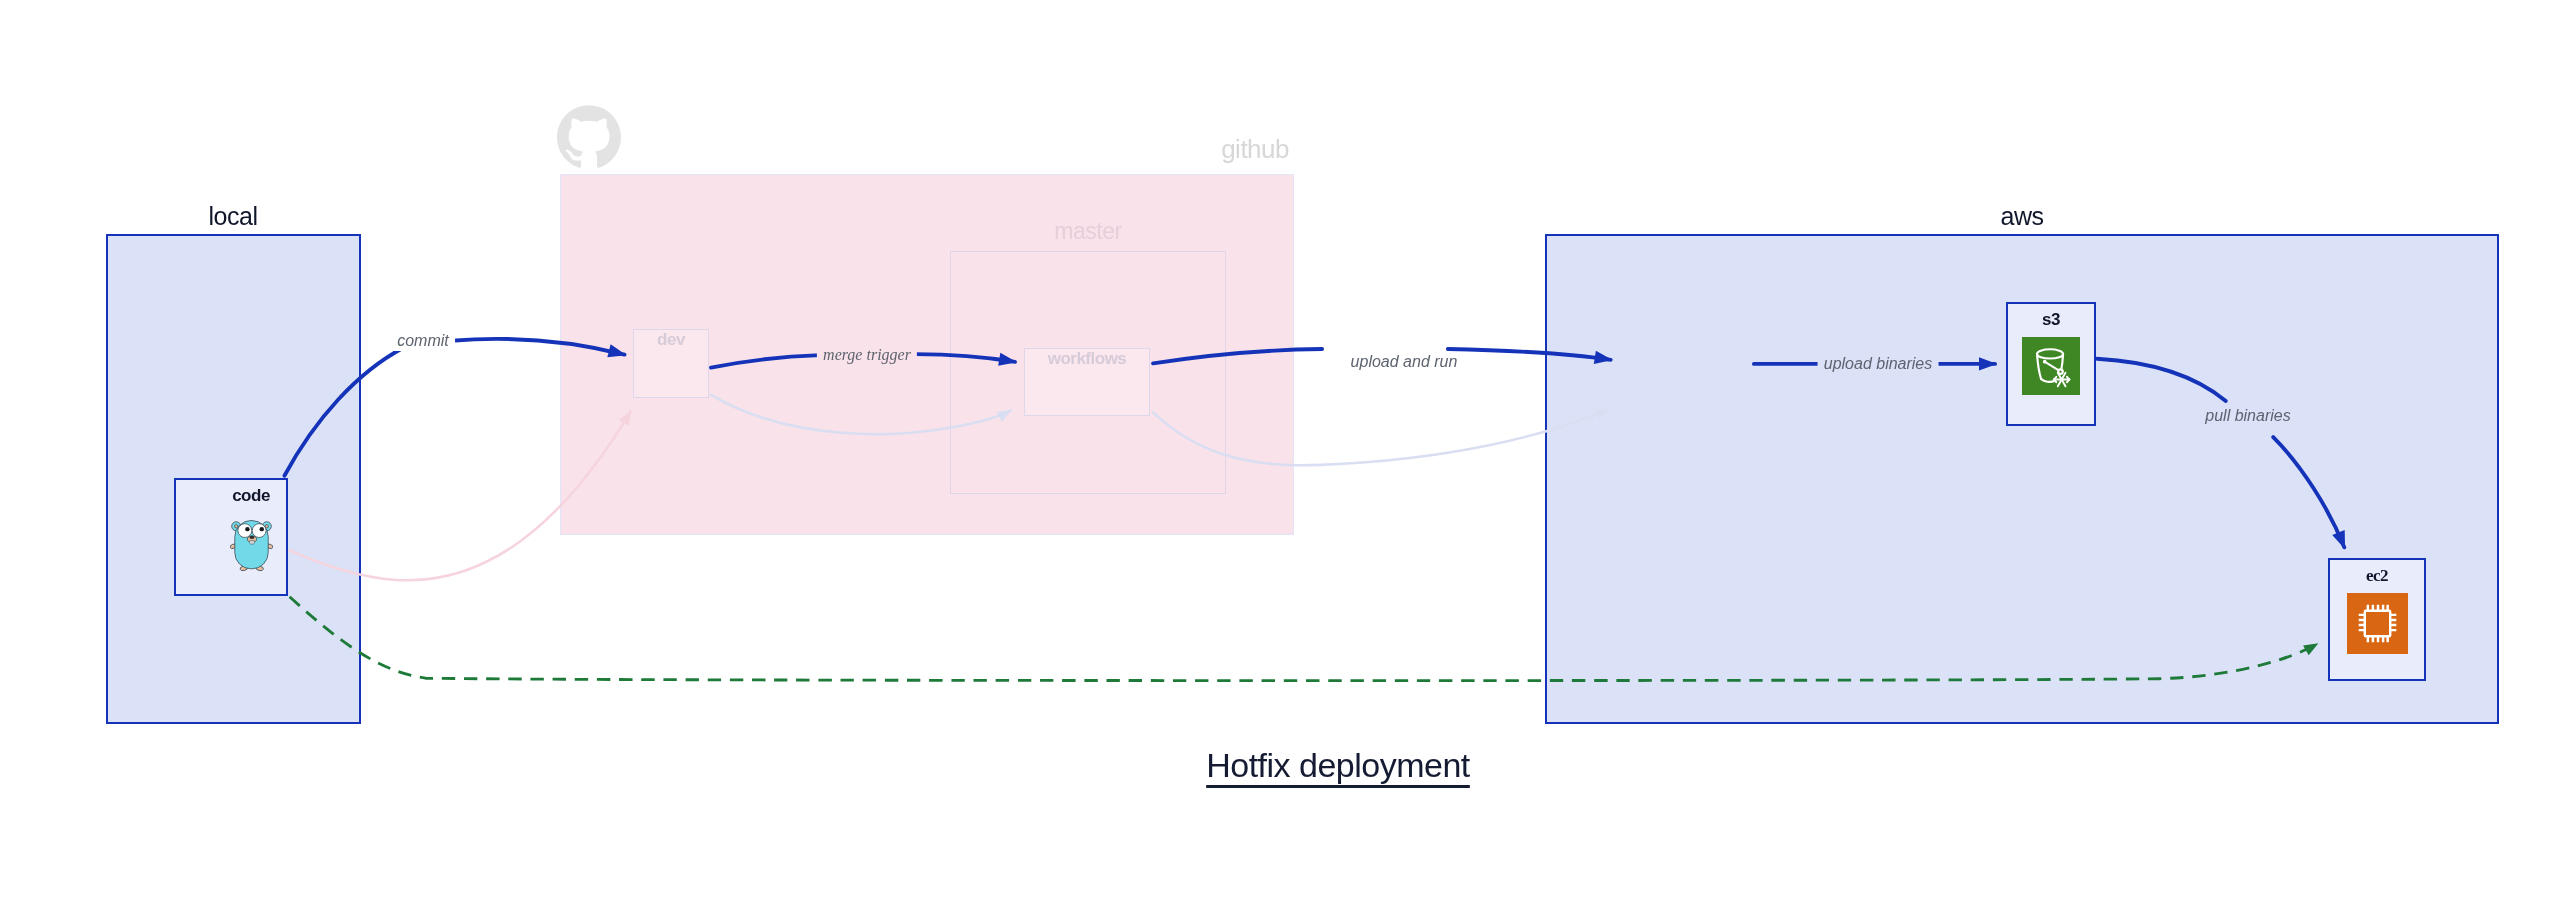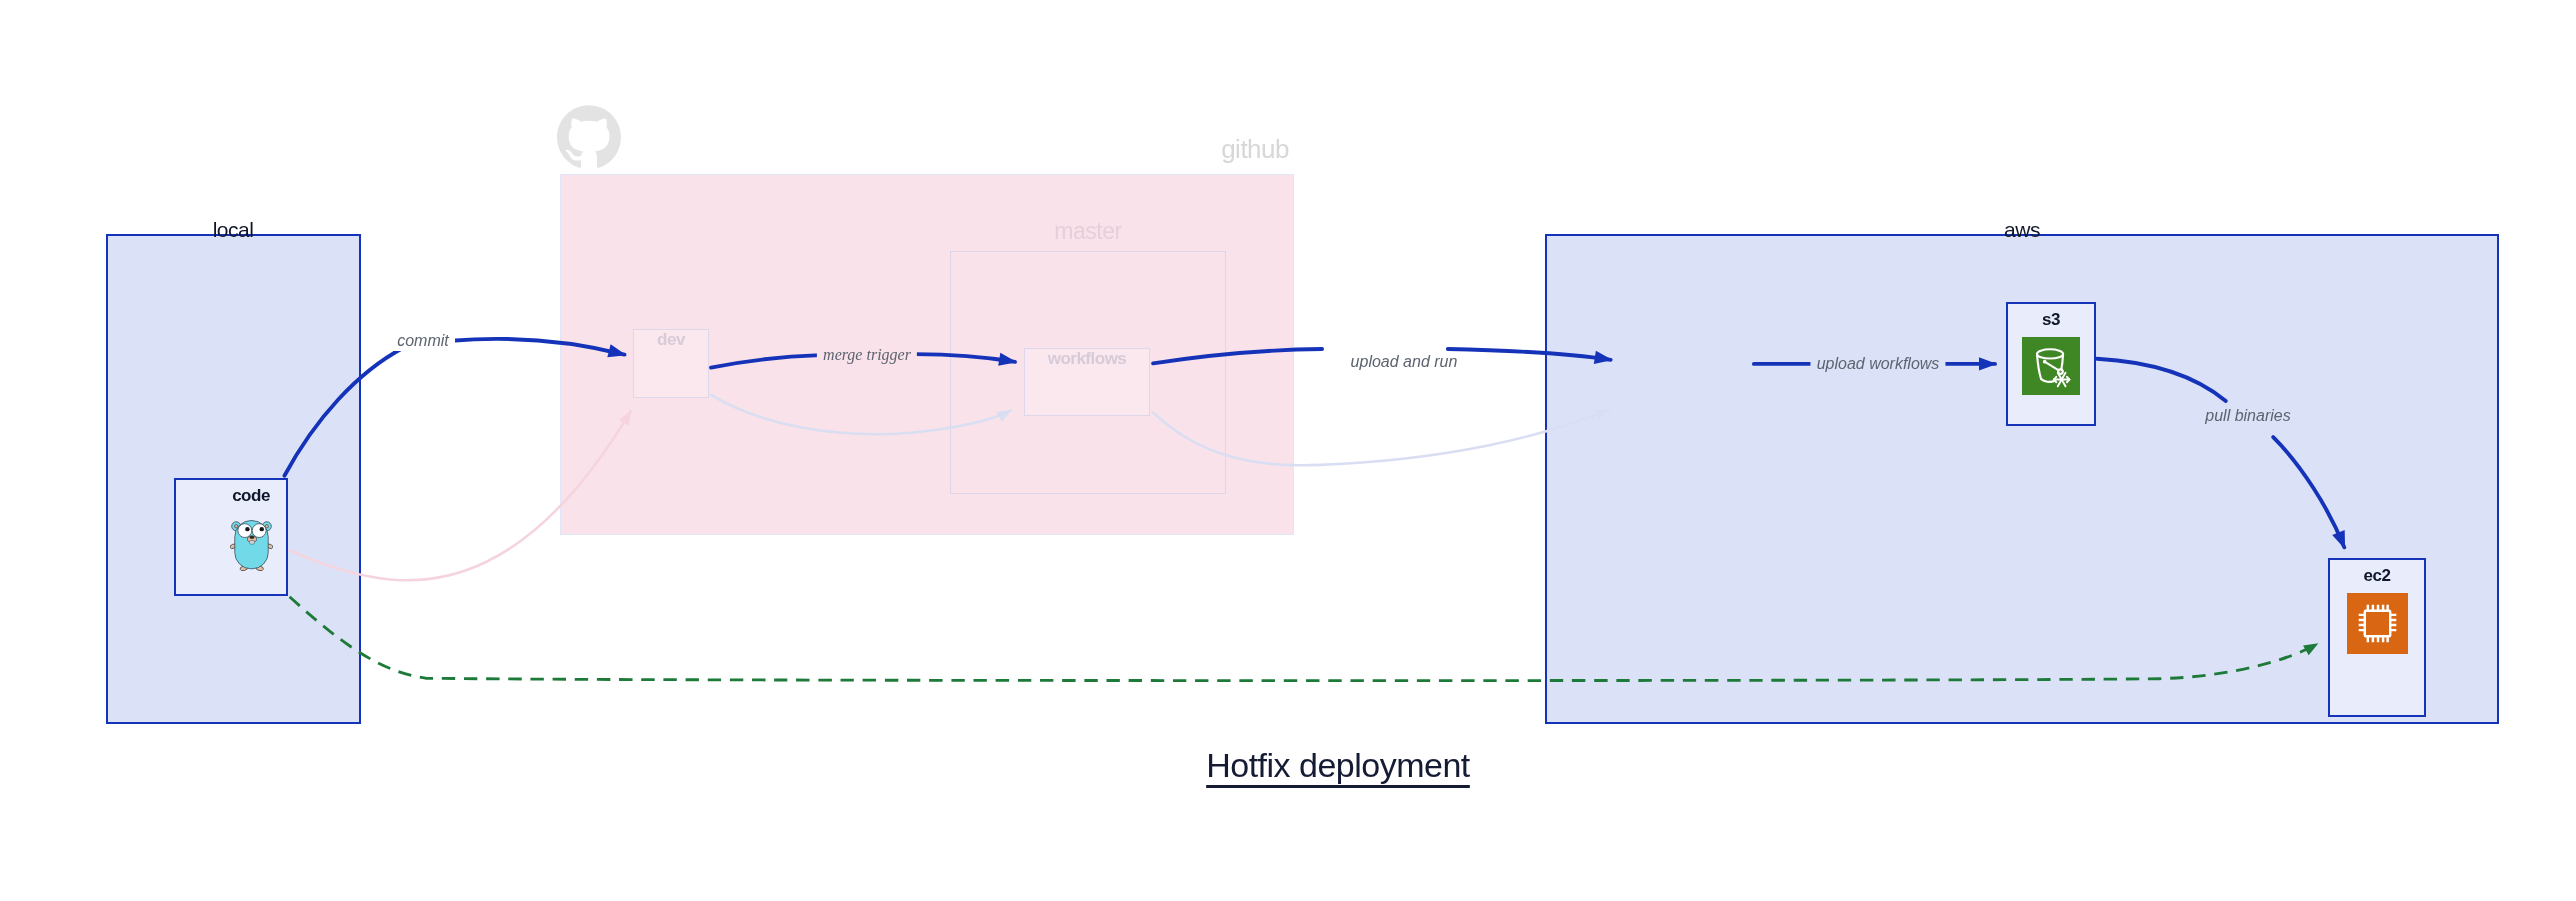--- a/index.html
+++ b/index.html
@@ -12,21 +12,21 @@
   .group.blue{background:var(--c-blue-box-fill);border:2.6px solid var(--c-blue);}
   .group.pink{background:var(--c-pink-fill);border:1.5px solid var(--c-github-box-border);}
   .group.master{background:transparent;border:1.5px solid var(--c-master-border);}
   #local-box{left:106px;top:234px;width:255px;height:490px;}
   #aws-box{left:1545px;top:234px;width:954px;height:490px;}
   #github-box{left:560px;top:174px;width:734px;height:361px;}
   #master-box{left:950px;top:251px;width:276px;height:243px;}
 
   .group-label{
     position:absolute;transform:translateX(-50%);white-space:nowrap;
-    font-size:21px;letter-spacing:-0.5px;color:var(--c-dark-text);margin-top:16px;
+    font-size:25px;letter-spacing:-0.5px;color:var(--c-dark-text);
   }
   #local-label{left:233px;top:202px;}
   #aws-label{left:2022px;top:202px;}
   #github-label{
     position:absolute;left:1289px;top:134px;transform:translateX(-100%);
     font-size:26px;letter-spacing:-0.5px;color:var(--c-faded-text-gray);white-space:nowrap;
   }
   #master-label{
     position:absolute;left:1088px;top:218px;transform:translateX(-50%);
     font-size:23px;letter-spacing:-0.5px;color:var(--c-faded-text-pink);white-space:nowrap;
@@ -44,21 +44,21 @@
     color:var(--c-dark-text);margin-top:6.2px;
   }
   .faded-node .node-label{margin-top:0;color:var(--c-faded-node-text);}
   .node-icon{display:block;margin:7.2px auto 0 auto;}
 
   #node-code{left:174px;top:478px;width:114px;height:118px;padding-left:40px;}
   #node-dev{left:633px;top:329px;width:76px;height:69px;}
   #node-workflows{left:1024px;top:348px;width:126px;height:68px;}
   #node-builders{left:1619px;top:301px;width:132px;height:122px;}
   #node-s3{left:2006px;top:302px;width:90px;height:124px;}
-  #node-ec2{left:2328px;top:558px;width:98px;height:159px;}
+  #node-ec2{left:2328px;top:558px;width:98px;height:123px;font-family:Liberation Serif, serif;}
 
   
   #edges{position:absolute;left:0;top:0;z-index:2;}
   .edge-blue{stroke:var(--c-blue);stroke-width:7.5;fill:none;stroke-linecap:round;}
   .edge-green{stroke:var(--c-green);stroke-width:5.5;fill:none;stroke-linecap:butt;
               stroke-dasharray:26 17;}
   .edge-fpink{stroke:var(--c-faint-pink);stroke-width:5;fill:none;stroke-linecap:round;}
   .edge-flav{stroke:var(--c-faint-lavender);stroke-width:5;fill:none;stroke-linecap:round;}
   .fill-blue{fill:var(--c-blue);}
   .fill-green{fill:var(--c-green);}
@@ -139,21 +139,21 @@
 
     <path class="edge-blue" d="M 4070 696 C 4180 702 4262 730 4320 778"></path>
     <path class="edge-blue" d="M 4412 848 C 4466 902 4520 986 4550 1062" marker-end="url(#ah-blue)"></path>
 
     <path class="edge-green" d="M 562 1158 C 662 1248 734 1302 826 1316 C 1300 1322 3750 1322 4190 1317 C 4330 1313 4440 1282 4498 1249" marker-end="url(#ah-green)"></path>
   </svg>
 
   <div class="edge-label bg-white" id="label-commit">commit</div>
   <div class="edge-label bg-pink" id="label-merge-trigger">merge trigger</div>
   <div class="edge-label bg-white" id="label-upload-and-run">upload and run</div>
-  <div class="edge-label bg-blue" id="label-upload-binaries">upload workflows</div>
+  <div class="edge-label bg-blue" id="label-upload-binaries">upload binaries</div>
   <div class="edge-label bg-blue" id="label-pull-binaries">pull binaries</div>
 
   <div class="node blue-node" id="node-code">
     <div class="node-label">code</div>
     <svg class="node-icon" width="43" height="60" viewBox="0 0 90 120">
       <g stroke="#3a464f" stroke-width="1.6">
         <circle cx="13" cy="25" r="9.5" fill="var(--c-gopher-teal)"></circle>
         <circle cx="77" cy="25" r="9.5" fill="var(--c-gopher-teal)"></circle>
         <circle cx="13" cy="25" r="3.4" fill="var(--c-gopher-skin)"></circle>
         <circle cx="77" cy="25" r="3.4" fill="var(--c-gopher-skin)"></circle>

